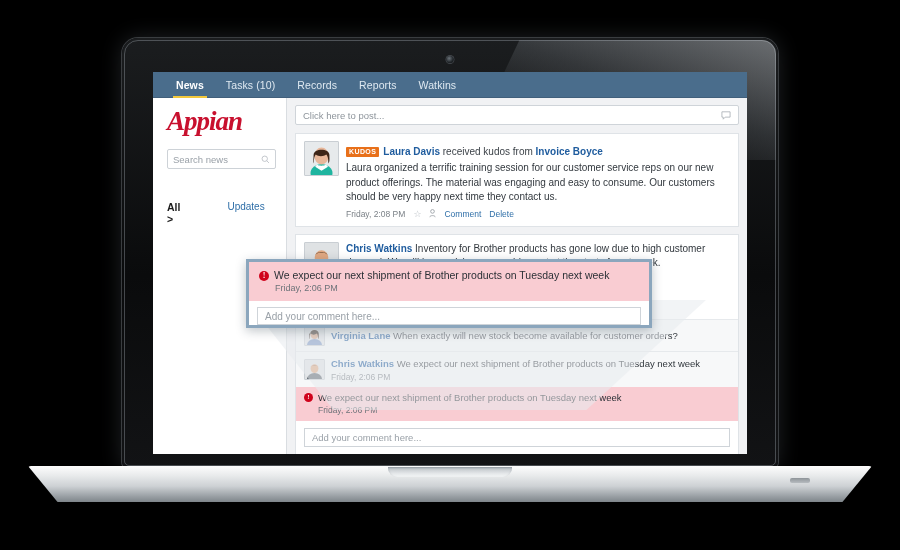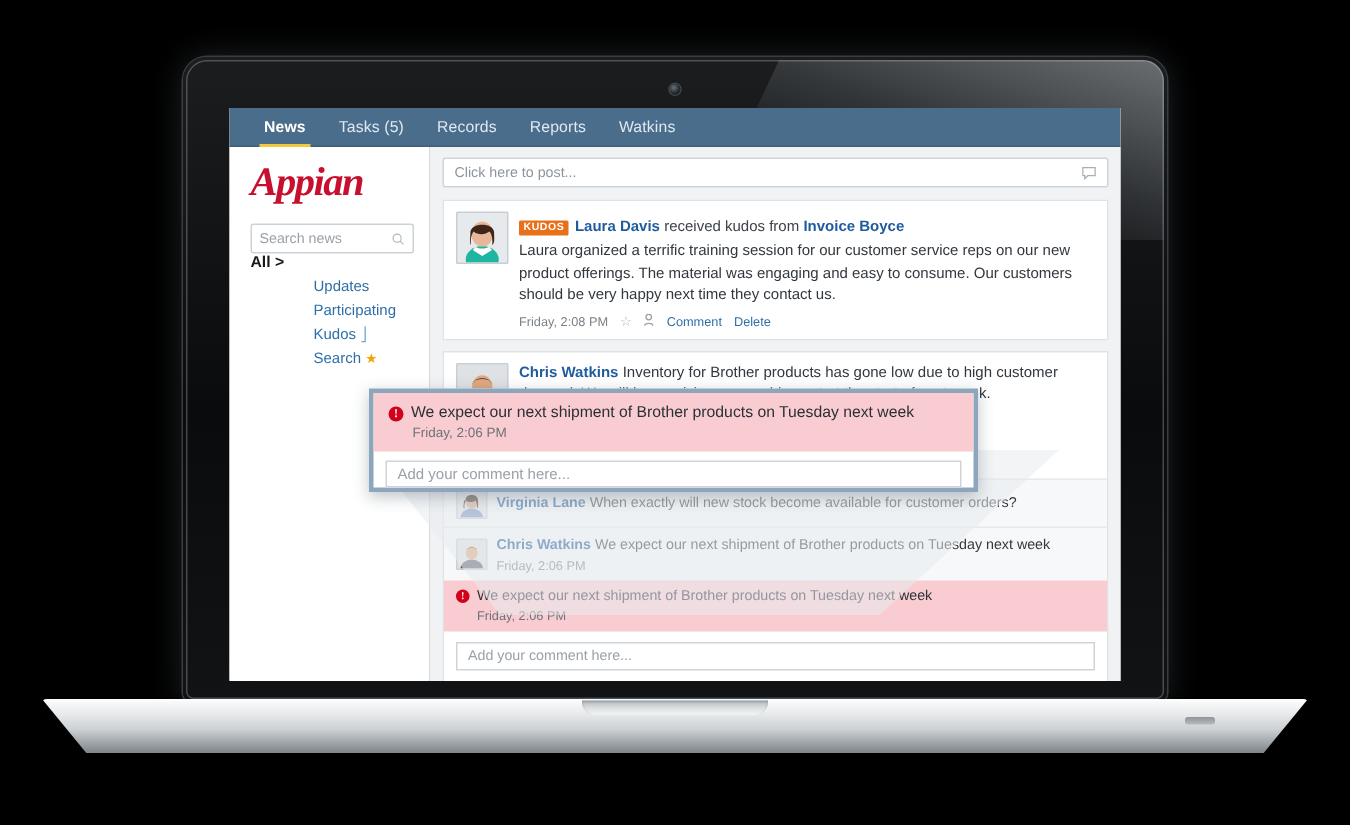--- a/index.html
+++ b/index.html
@@ -94,24 +94,24 @@
   }
   .logo {
     font-family: "Liberation Serif", serif;
     color: #c8102e; font-size: 27px; font-weight: bold;
     letter-spacing: -1px; line-height: 1; margin: 2px 0 14px 0;
     font-style: italic;
   }
   .search-box {
     display: flex; align-items: center; justify-content: space-between;
     border: 1px solid #cdd2d7; border-radius: 2px; height: 18px;
-    padding: 0 5px; margin-bottom: 0; background: #fff;
+    padding: 0 5px; margin-bottom: 32px; background: #fff;
   }
   .search-box span { color: #9aa1a8; font-size: 9.5px; }
-  .filters { display: flex; flex-direction: column; gap: 5px; }
+  .filters { display: flex; flex-direction: row; gap: 5px; }
   .filter-all { color: #1a1a1a; font-size: 10.5px; font-weight: bold; }
   .filter { color: #2f6fa8; font-size: 10px; margin-left: 42px; }
   .flag-icon { color: #6fa8dc; font-size: 9px; }
   .star-icon { color: #f0a500; font-size: 9px; }
 
   
   .feed { flex: 1; background: #f1f2f4; padding: 7px 8px 12px 8px; box-sizing: border-box; overflow: hidden; }
   .post-bar {
     display: flex; align-items: center; justify-content: space-between;
     background: #fff; border: 1px solid #cfd4d9; border-radius: 2px;
@@ -205,21 +205,21 @@
     <div class="webcam"></div>
   </div>
 
   <div class="screen">
 
     <div class="navbar">
       <div class="nav-item active">
         <span>News</span>
       </div>
       <div class="nav-item">
-        <span>Tasks (5)</span>
+        <span>Tasks (10)</span>
       </div>
       <div class="nav-item">
         <span>Records</span>
       </div>
       <div class="nav-item">
         <span>Reports</span>
       </div>
       <div class="nav-item">
         <span>Watkins</span>
       </div>

